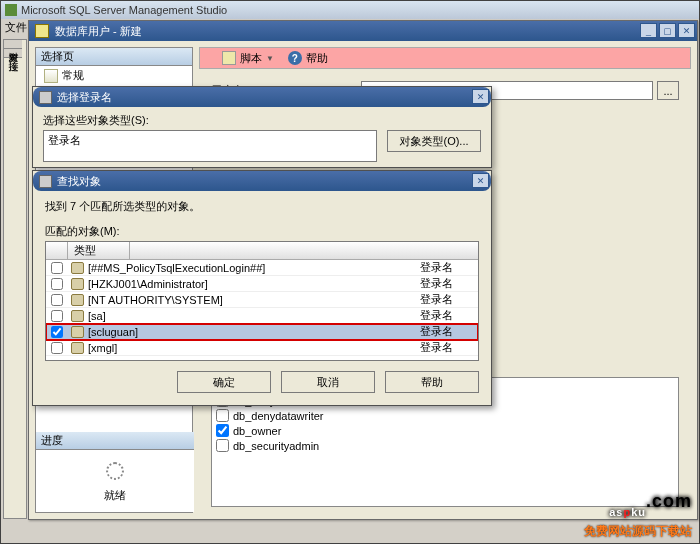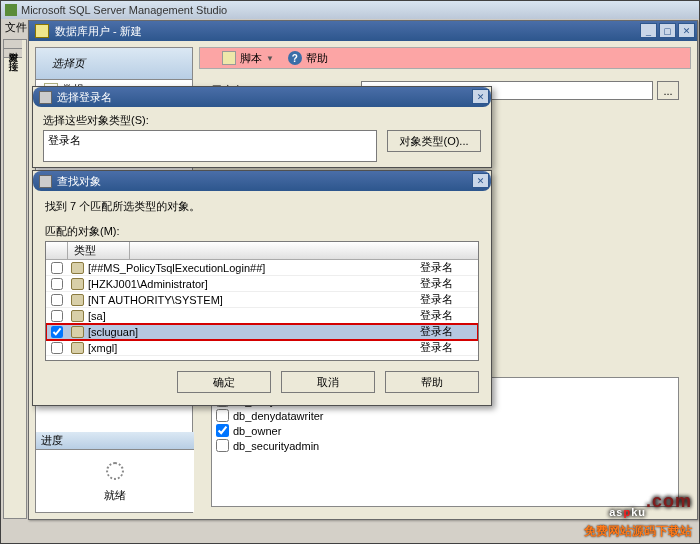--- a/index.html
+++ b/index.html
@@ -14,21 +14,21 @@
 
   
   .dbuser-window { position:absolute; left:28px; top:20px; width:670px; height:500px; background:#ece9d8; border:1px solid #6a6a6a; box-shadow:1px 1px 2px rgba(0,0,0,.3); }
   .dbuser-title { height:20px; background:linear-gradient(#4a6ea8,#2d568d); color:#fff; display:flex; align-items:center; padding:0 6px; position:relative; }
   .dbuser-title .doc-icon { width:14px;height:14px;background:#f0e68c;border:1px solid #8b7500;margin-right:6px; }
   .win-controls { position:absolute; right:2px; top:2px; display:flex; gap:2px; }
   .win-controls div { width:17px;height:15px;background:#c9d6e8;border:1px solid #2d568d;display:flex;align-items:center;justify-content:center;font-size:9px;color:#2d568d;cursor:pointer; }
 
   .dbuser-body { display:flex; height:calc(100% - 20px); }
   .left-pane { width:158px; background:#fff; border:1px solid #888; margin:6px 3px 6px 6px; position:relative; }
-  .left-pane-hdr { height:32px; background:linear-gradient(#dbe8f4,#b8cee4); border-bottom:1px solid #888; display:flex;align-items:center;padding:0 16px;font-style:italic; }
+  .left-pane-hdr { height:18px; background:linear-gradient(#dbe8f4,#b8cee4); border-bottom:1px solid #888; display:flex;align-items:center;padding:0 5px; }
   .tree-item { display:flex; align-items:center; padding:2px 8px; cursor:pointer; }
   .tree-item .page-icon { width:14px;height:14px;background:linear-gradient(#fff,#e4e4cc);border:1px solid #b0b080;margin-right:4px; }
 
   .right-pane { flex:1; margin:6px 6px 6px 3px; background:#ece9d8; display:flex; flex-direction:column; }
   .right-toolbar { height:22px; background:#fca5a5; border:1px solid #aaa; display:flex; align-items:center; padding:0 22px; gap:4px; }
   .right-toolbar .script-icon { width:14px;height:14px;background:#eee8aa;border:1px solid #999; }
   .right-toolbar .help-icon { width:14px;height:14px;border-radius:7px;background:#3a6ea8;color:#fff;display:flex;align-items:center;justify-content:center;font-weight:bold;font-size:10px; }
   .right-toolbar .dd { font-size:8px;color:#555; }
   .form-row { display:flex; align-items:center; margin:12px 12px 0 12px; }
   .form-label { width:150px; }
@@ -78,21 +78,21 @@
   .gc-ico{width:18px;display:flex;justify-content:center;}
   .login-icon{width:13px;height:12px;background:#d8cfa8;border:1px solid #8a7a40;border-radius:2px;}
   .gc-name{flex:1;padding-left:2px;}
   .gc-type{width:62px;padding-left:4px;}
   .dlg-find-btns { display:flex; justify-content:flex-end; gap:10px; margin-top:10px; }
 
   
   .watermark { position:absolute; right:8px; bottom:4px; color:#fff; text-shadow:0 0 4px #000,0 0 4px #000; font-weight:bold; display:flex;flex-direction:column;align-items:flex-end; }
   .watermark .big { font-size:28px; font-family:Arial,sans-serif; letter-spacing:1px; }
   .watermark .big .p { color:#ff1a1a; }
-  .watermark .big .dot { color:#7f1d1d; font-size:18px; vertical-align:top;}
+  .watermark .big .dot { color:#000000; font-size:18px; vertical-align:top;}
   .watermark .small { font-size:12px; color:#ff7a1a; text-shadow:0 0 2px #000;}
 </style>
 </head>
 <body>
 
 <div class="ssms-window">
   <div class="ssms-title">
     <div class="icon-ssms"></div>
     <span>Microsoft SQL Server Management Studio</span>
   </div>

